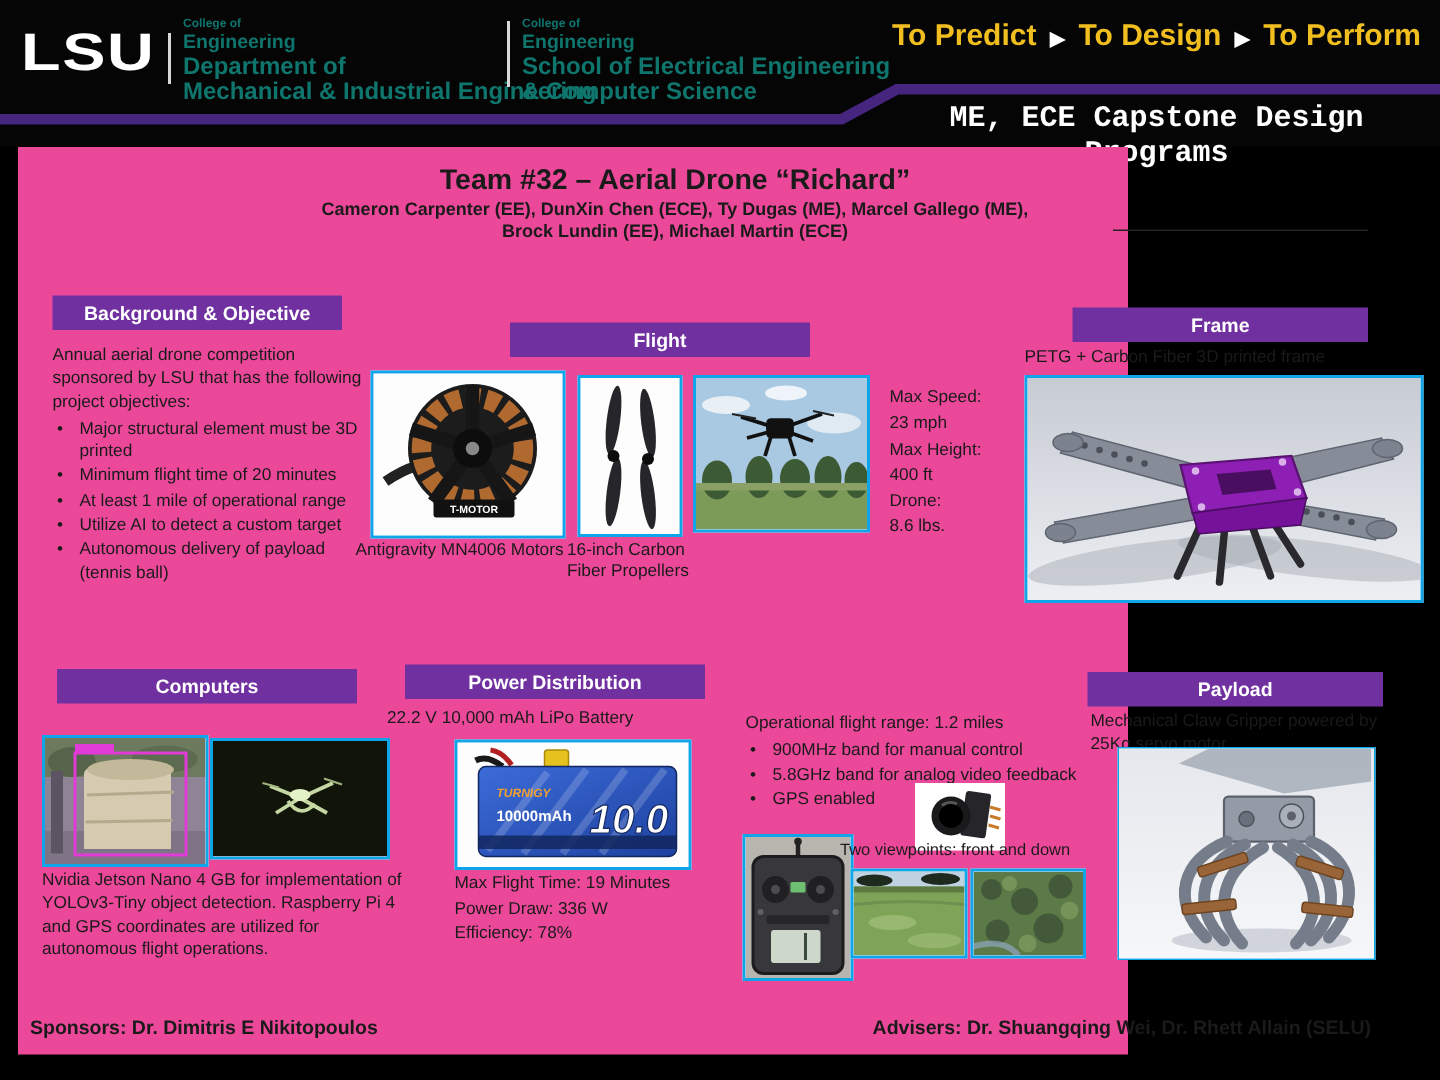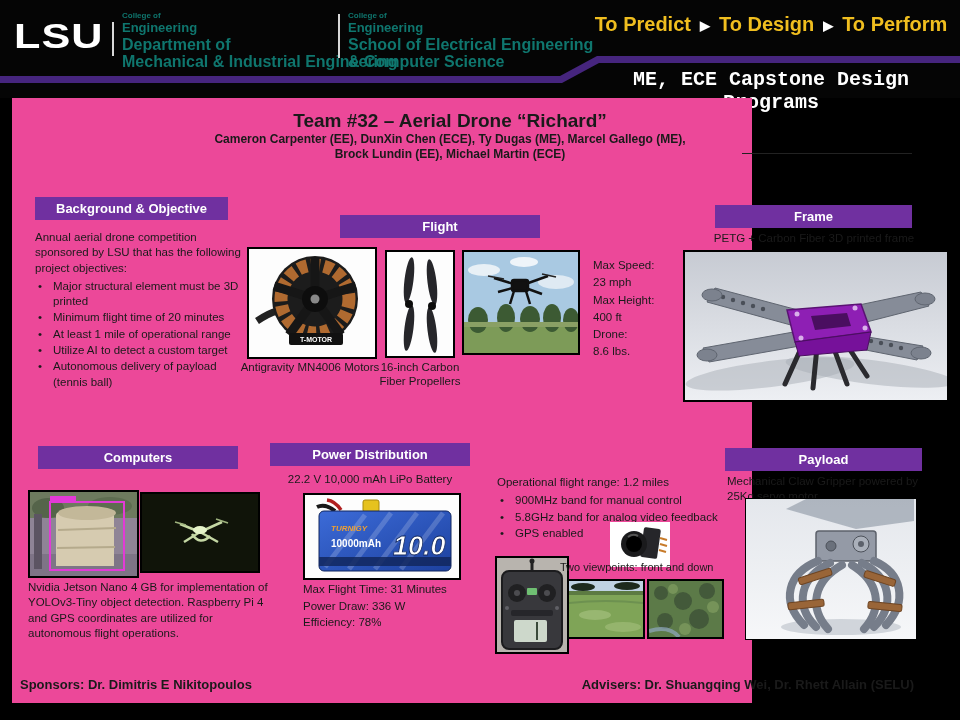--- a/index.html
+++ b/index.html
@@ -18,22 +18,22 @@
   #motto{position:absolute;left:585px;top:13px;width:372px;display:flex;gap:9px;
          justify-content:center;align-items:center;font-weight:700;font-size:20px;color:var(--gold);}
   #motto .arr{color:#fff;font-size:13px;padding-top:2px;}
   #banner{position:absolute;left:585px;top:68px;width:372px;text-align:center;color:#fff;
           font-weight:700;font-size:20px;font-family:Liberation Mono, monospace;}
   
   #content{position:absolute;left:12px;top:98px;width:740px;height:605px;background:#ec4899;}
   .bar{background:var(--purple);color:#fff;font-weight:700;font-size:13px;text-align:center;
        line-height:23px;height:23px;position:absolute;}
   .body{font-size:11.5px;line-height:1.33;position:absolute;}
-  .cap{font-size:11.5px;text-align:center;position:absolute;line-height:1.25;}
-  .imgbox{position:absolute;border:2px solid #000000;background:#fff;overflow:hidden;}
+  .cap{font-size:11.5px;position:absolute;line-height:1.25;}
+  .imgbox{position:absolute;border:2px solid #0ea5e9;background:#fff;overflow:hidden;}
   .noborder{border:none;}
   ul.blist{list-style:none;margin:3px 0 0 0;padding:0;}
   ul.blist li{display:flex;margin:0 0 1px 0;}
   ul.blist .dot{width:15px;flex:none;padding-left:3px;}
   #title{position:absolute;left:158px;top:12px;width:560px;text-align:center;}
   #title .main{font-size:19px;font-weight:700;}
   #title .auth{font-size:12px;font-weight:700;line-height:1.22;}
   #deptlogo{position:absolute;left:728px;top:10px;width:174px;text-align:center;color:#000;}
   #deptlogo .lsu{font-weight:900;font-size:36px;letter-spacing:1px;transform:scale(1.05,.9);
                  transform-origin:center top;}
@@ -299,21 +299,21 @@
           <line x1="70" y1="74" x2="112" y2="18"></line>
             <line x1="96" y1="74" x2="138" y2="18"></line>
         </g>
         <text x="26" y="36" font-size="8" fill="#f0a030" font-weight="bold" font-style="italic">TURNIGY</text>
         <text x="26" y="52" font-size="10" fill="#fff" font-weight="bold">10000mAh</text>
         <text x="88" y="60" font-size="27" fill="#fff" stroke="#12275e" stroke-width="0.8" font-weight="bold" font-style="italic">10.0</text>
         <rect x="14" y="62" width="132" height="9" fill="#12275e" opacity="0.85"></rect>
       </svg>
     </div>
     <div class="body" style="left:291px;top:483px;width:180px;line-height:1.45;">
-      <div>Max Flight Time: 31 Minutes</div>
+      <div>Max Flight Time: 19 Minutes</div>
       <div>Power Draw: 336 W</div>
       <div>Efficiency: 78%</div>
     </div>
 
     <div class="body" style="left:485px;top:377px;width:240px;">
       <span>Operational flight range: 1.2 miles</span>
       <ul class="blist">
         <li>
             <span class="dot">•</span>
             <span>900MHz band for manual control</span>

